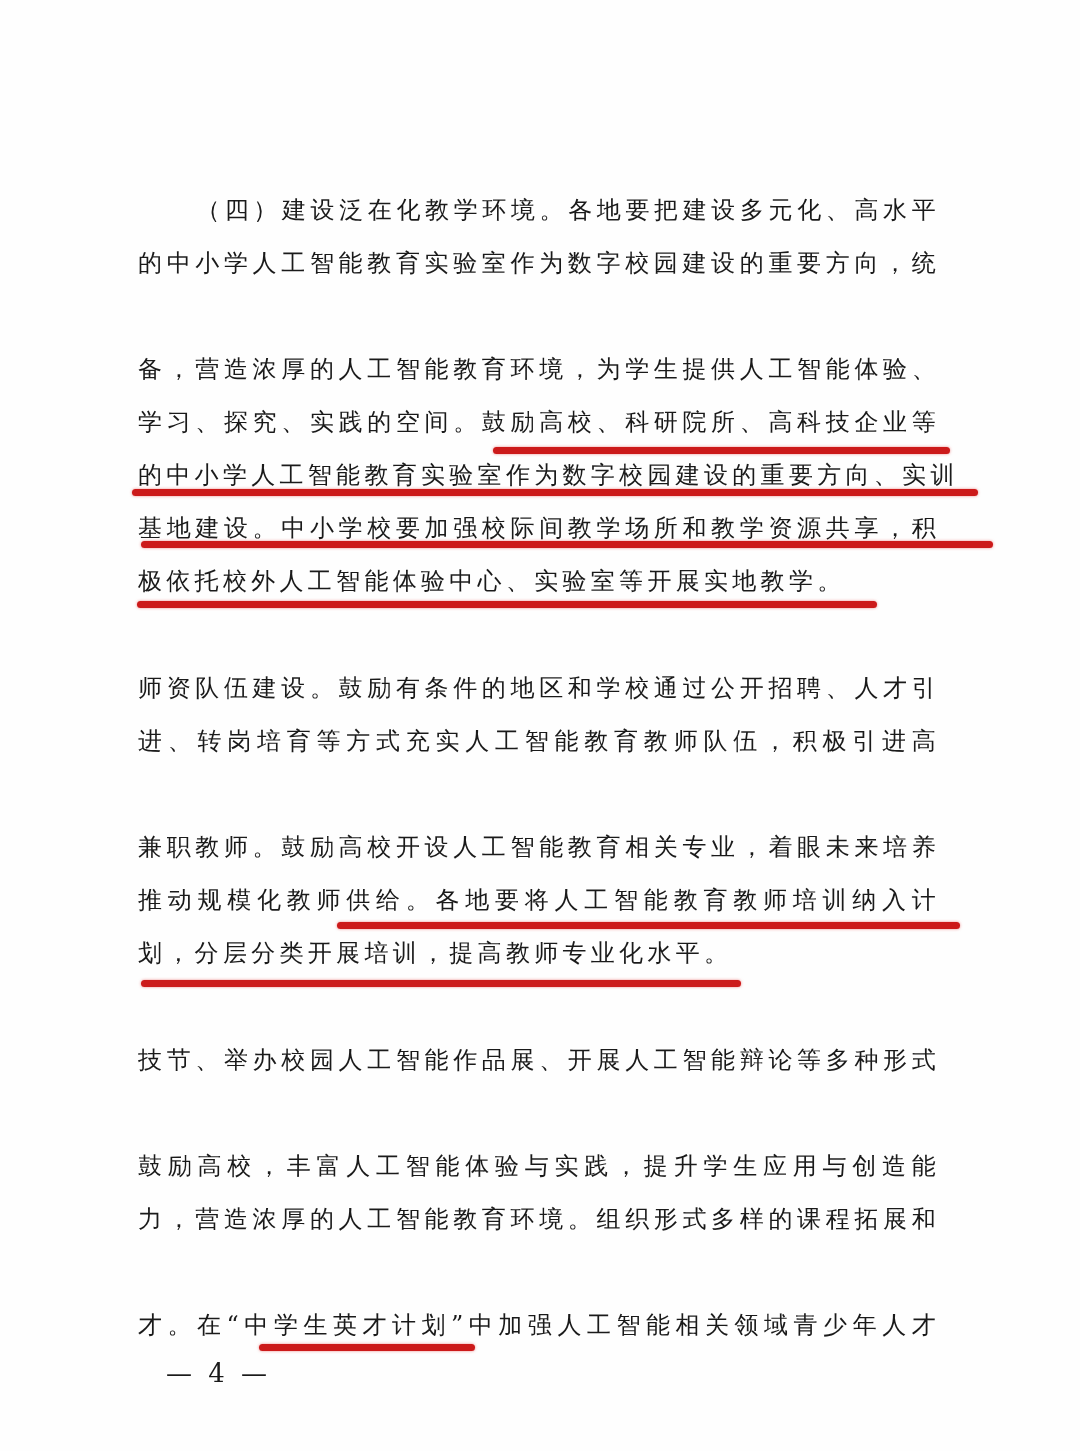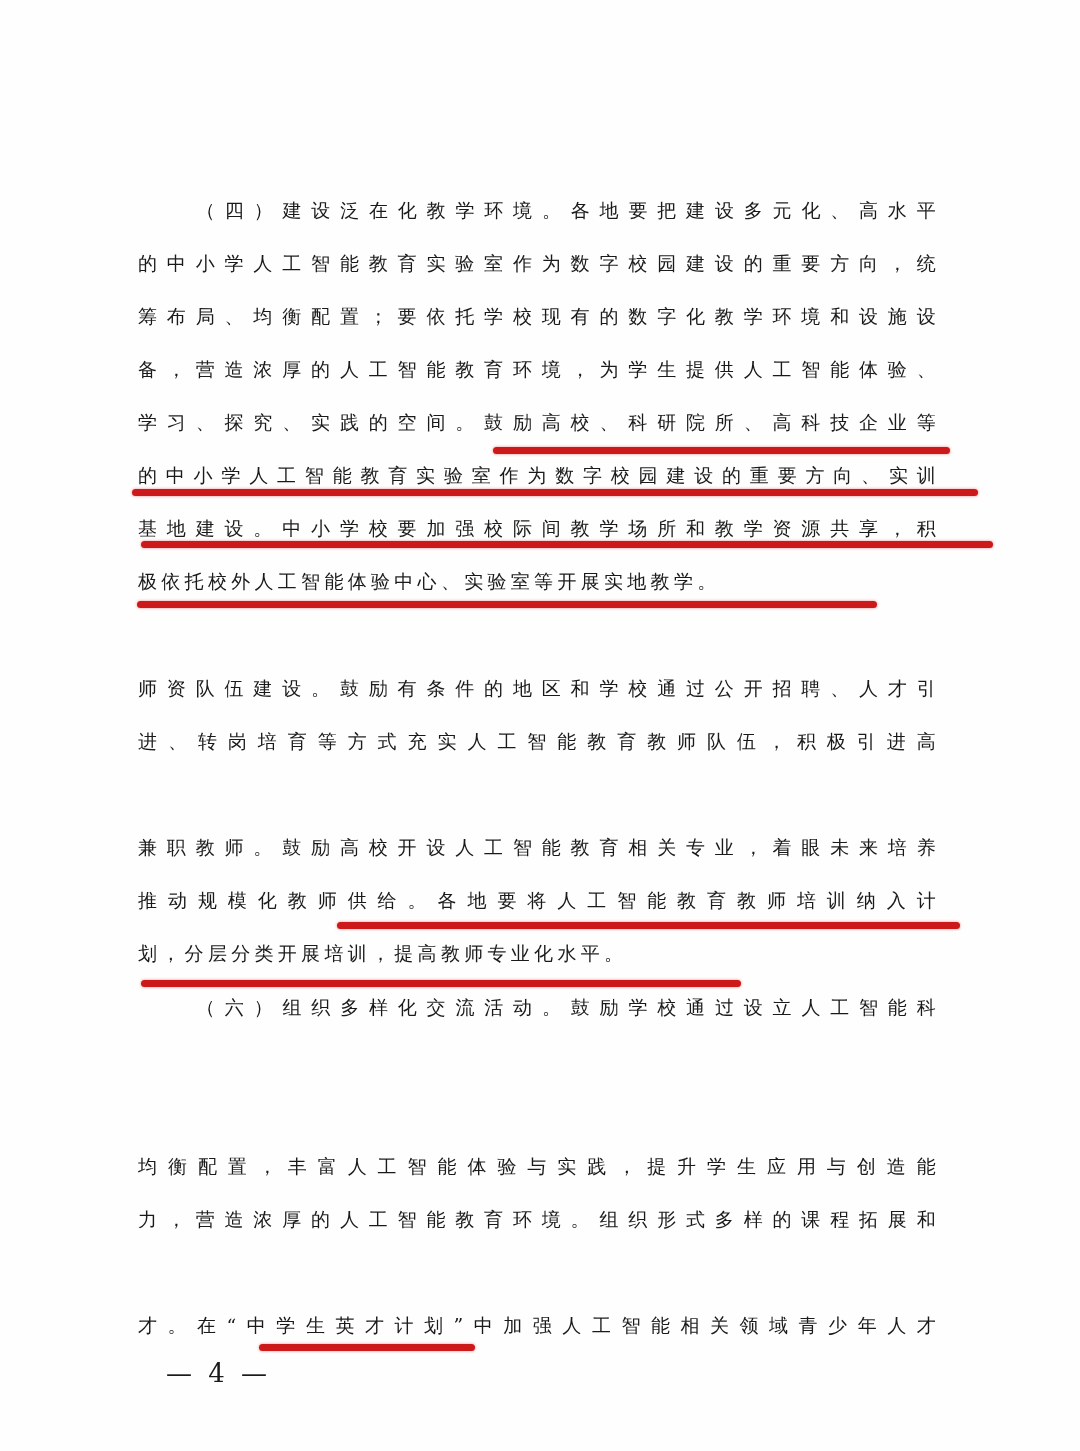--- a/index.html
+++ b/index.html
@@ -20,21 +20,21 @@
     left: 0; top: 0;
     width: 1080px;
     height: 1451px;
     background: #fefefe;
   }
   .line {
     position: absolute;
     left: 138px;
     width: 802px;
     height: 40px;
-    font-size: 19px;
+    font-size: 24px;
     line-height: 40px;
     white-space: nowrap;
     letter-spacing: 4.3px;
     text-align: justify;
     text-align-last: justify;
   }
   .line.indent {
     left: 196px;
     width: 744px;
   }
@@ -58,42 +58,41 @@
     color: #1a1a1a;
   }
 </style>
 </head>
 <body>
 
 <div class="page">
 
   <div class="line indent" style="top:190px">（四）建设泛在化教学环境。各地要把建设多元化、高水平</div>
   <div class="line" style="top:243px">的中小学人工智能教育实验室作为数字校园建设的重要方向，统</div>
-  <div class="line" style="top:296px">筹布局、均衡配置；要依托学校现有的数字化教学环境和设施设</div>
   <div class="line" style="top:349px">备，营造浓厚的人工智能教育环境，为学生提供人工智能体验、</div>
   <div class="line" style="top:402px">学习、探究、实践的空间。鼓励高校、科研院所、高科技企业等</div>
   <div class="line" style="top:455px">的中小学人工智能教育实验室作为数字校园建设的重要方向、实训</div>
   <div class="line" style="top:508px">基地建设。中小学校要加强校际间教学场所和教学资源共享，积</div>
   <div class="line short" style="top:561px">极依托校外人工智能体验中心、实验室等开展实地教学。</div>
 
   <div class="uline" style="left:493px; top:447px; width:457px;"></div>
   <div class="uline" style="left:132px; top:489px; width:846px;"></div>
   <div class="uline" style="left:141px; top:541px; width:852px;"></div>
   <div class="uline" style="left:137px; top:601px; width:740px;"></div>
 
   <div class="line" style="top:668px">师资队伍建设。鼓励有条件的地区和学校通过公开招聘、人才引</div>
   <div class="line" style="top:721px">进、转岗培育等方式充实人工智能教育教师队伍，积极引进高</div>
   <div class="line" style="top:827px">兼职教师。鼓励高校开设人工智能教育相关专业，着眼未来培养</div>
   <div class="line" style="top:880px">推动规模化教师供给。各地要将人工智能教育教师培训纳入计</div>
   <div class="line short" style="top:933px">划，分层分类开展培训，提高教师专业化水平。</div>
 
   <div class="uline" style="left:337px; top:922px; width:623px;"></div>
   <div class="uline" style="left:141px; top:980px; width:600px;"></div>
 
-  <div class="line indent" style="top:987px">（六）组织多样化交流活动。鼓励学校通过设立人工智能科</div>
-  <div class="line" style="top:1146px">均衡配置，丰富人工智能体验与实践，提升学生应用与创造能</div>
+  <div class="line" style="top:1040px">技节、举办校园人工智能作品展、开展人工智能辩论等多种形式</div>
+  <div class="line" style="top:1146px">鼓励高校，丰富人工智能体验与实践，提升学生应用与创造能</div>
   <div class="line" style="top:1199px">力，营造浓厚的人工智能教育环境。组织形式多样的课程拓展和</div>
   <div class="line" style="top:1305px">才。在“中学生英才计划”中加强人工智能相关领域青少年人才</div>
 
   <div class="uline" style="left:259px; top:1344px; width:216px;"></div>
 
   <div class="page-number" style="top:1356px">— 4 —</div>
 </div>
 
 </body></html>

